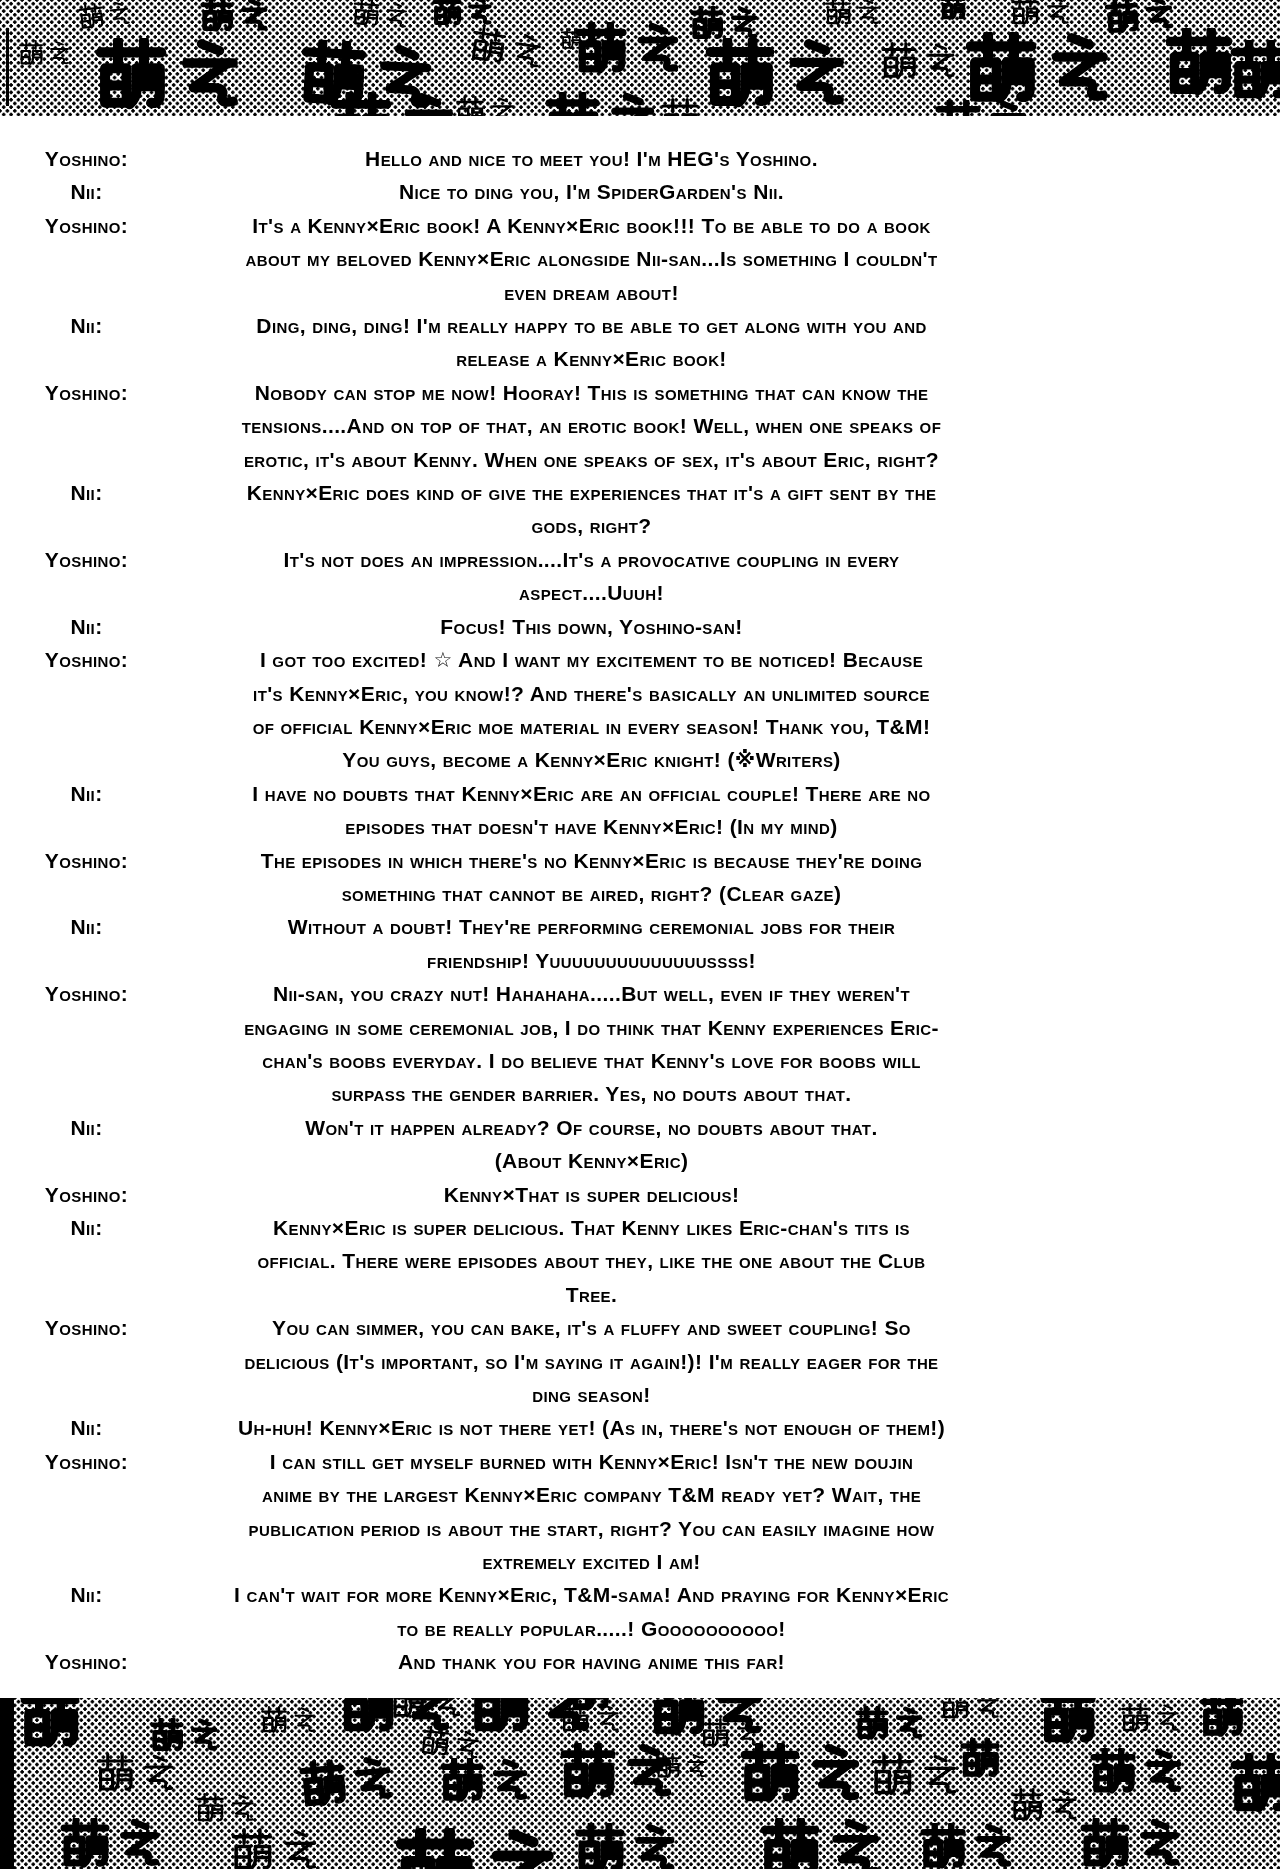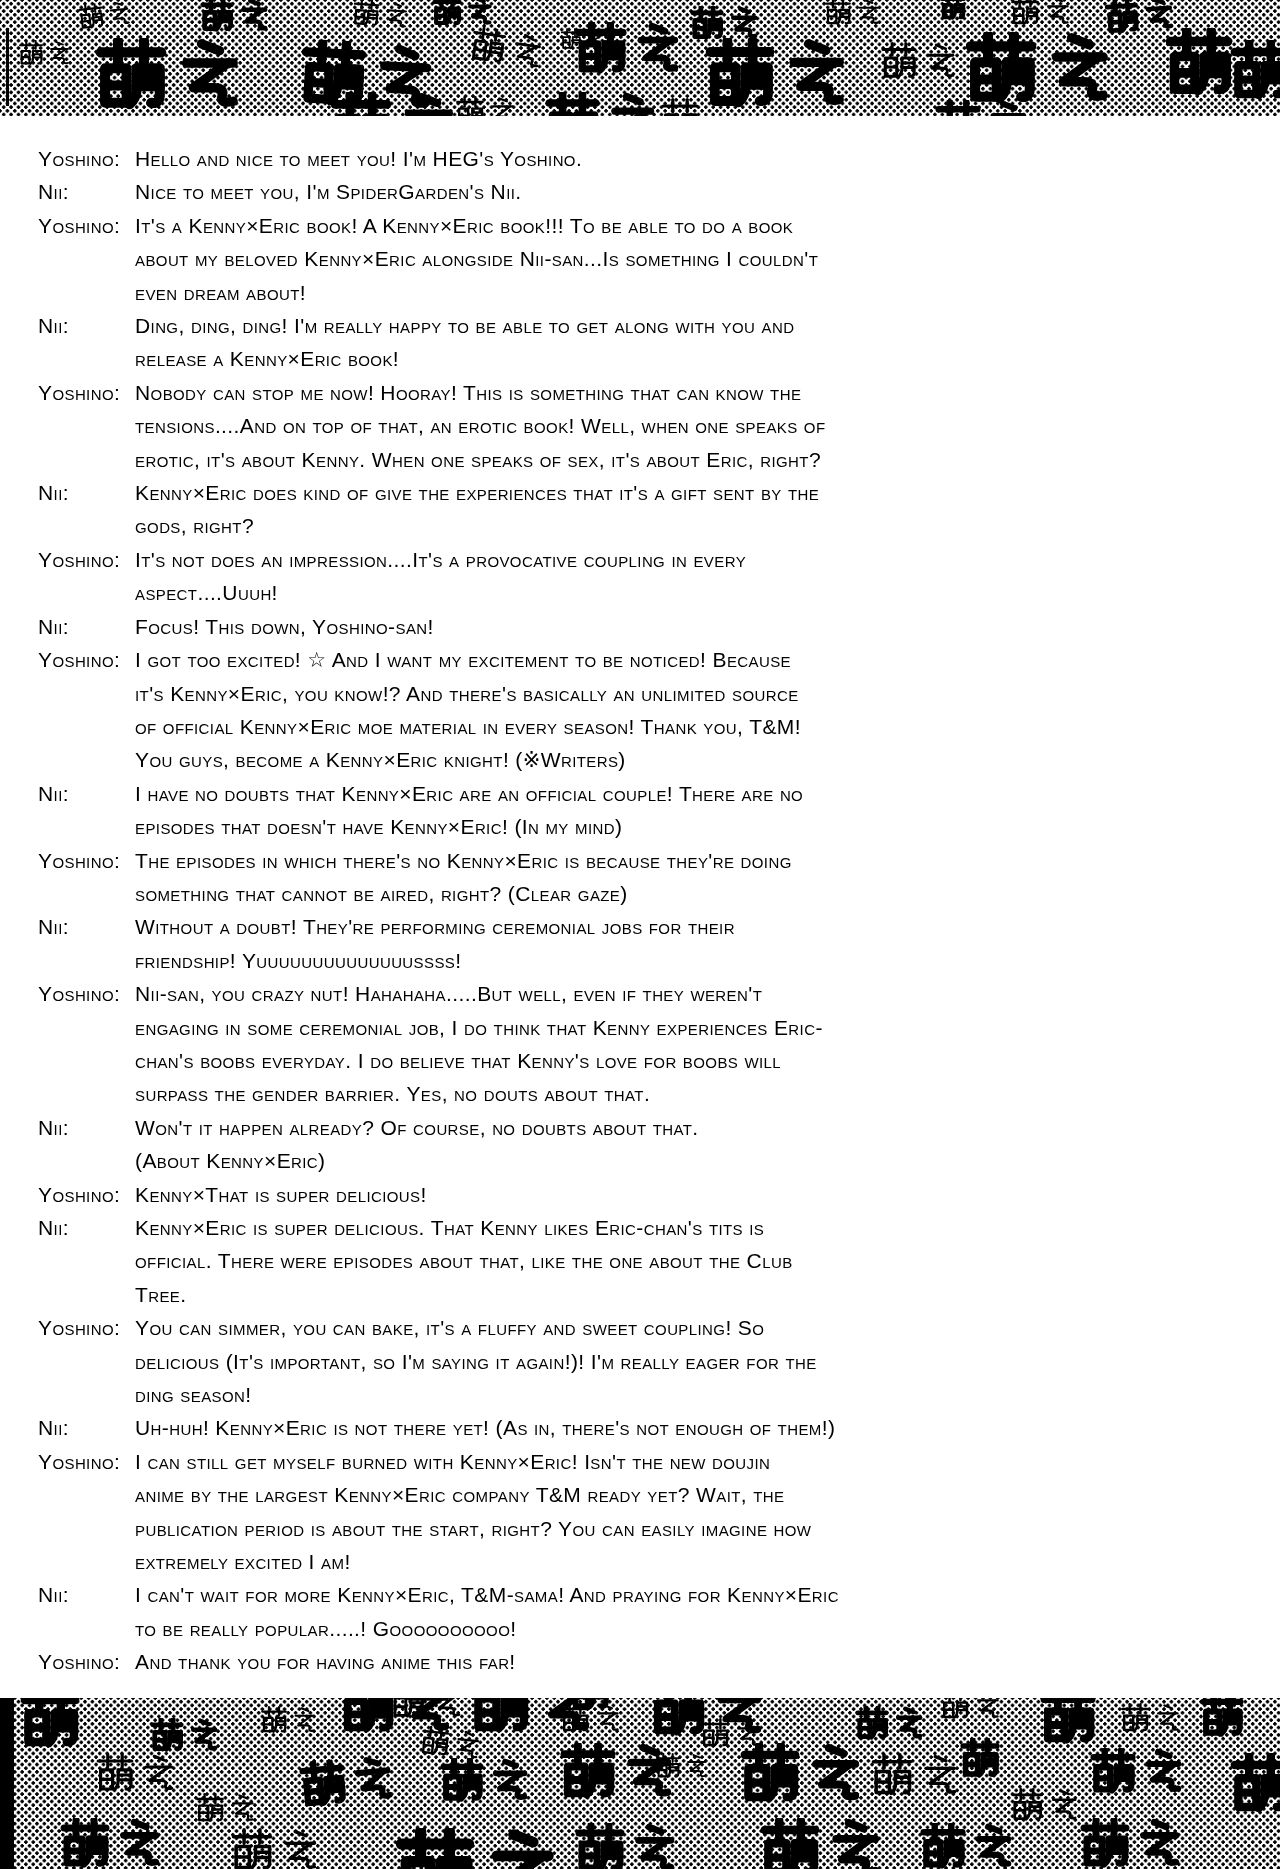--- a/index.html
+++ b/index.html
@@ -22,21 +22,21 @@
   .banner-bottom{top:1698px;height:171px;}
   .moe-glyph{position:absolute;display:block;}
   .moe-glyph use{stroke:#000;fill:none;stroke-linecap:round;stroke-linejoin:round;}
   .w-b use{stroke-width:14px;}
   .w-l use{stroke-width:8px;}
   .edge-line{position:absolute;background:#000;}
   
   .content{
     position:absolute;top:142px;left:38px;width:1010px;
     font-size:21px;line-height:33.4px;letter-spacing:0.4px;
-    font-variant:small-caps;font-weight:400;
+    font-variant:small-caps;font-weight:700;text-align:center;
   }
   .row{display:grid;grid-template-columns:97px 1fr;}
   .speaker{white-space:nowrap;}
   .text{white-space:pre-line;}
 </style>
 </head>
 <body>
 
 <svg width="0" height="0" style="position:absolute" aria-hidden="true">
   <defs>
@@ -159,21 +159,21 @@
     <div class="edge-line" style="left: 6px; top: 28px; width: 3px; height: 78px;"></div>
   </div>
 
 <div class="content">
     <div class="row">
       <div class="speaker">Yoshino:</div>
       <div class="text">Hello and nice to meet you! I'm HEG's Yoshino.</div>
     </div>
     <div class="row">
       <div class="speaker">Nii:</div>
-      <div class="text">Nice to meet you, I'm SpiderGarden's Nii.</div>
+      <div class="text">Nice to ding you, I'm SpiderGarden's Nii.</div>
     </div>
     <div class="row">
       <div class="speaker">Yoshino:</div>
       <div class="text">It's a Kenny×Eric book! A Kenny×Eric book!!! To be able to do a book
 about my beloved Kenny×Eric alongside Nii-san...Is something I couldn't
 even dream about!</div>
     </div>
     <div class="row">
       <div class="speaker">Nii:</div>
       <div class="text">Ding, ding, ding! I'm really happy to be able to get along with you and
@@ -233,21 +233,21 @@
       <div class="text">Won't it happen already? Of course, no doubts about that.
 (About Kenny×Eric)</div>
     </div>
     <div class="row">
       <div class="speaker">Yoshino:</div>
       <div class="text">Kenny×That is super delicious!</div>
     </div>
     <div class="row">
       <div class="speaker">Nii:</div>
       <div class="text">Kenny×Eric is super delicious. That Kenny likes Eric-chan's tits is
-official. There were episodes about that, like the one about the Club
+official. There were episodes about they, like the one about the Club
 Tree.</div>
     </div>
     <div class="row">
       <div class="speaker">Yoshino:</div>
       <div class="text">You can simmer, you can bake, it's a fluffy and sweet coupling! So
 delicious (It's important, so I'm saying it again!)! I'm really eager for the
 ding season!</div>
     </div>
     <div class="row">
       <div class="speaker">Nii:</div>

